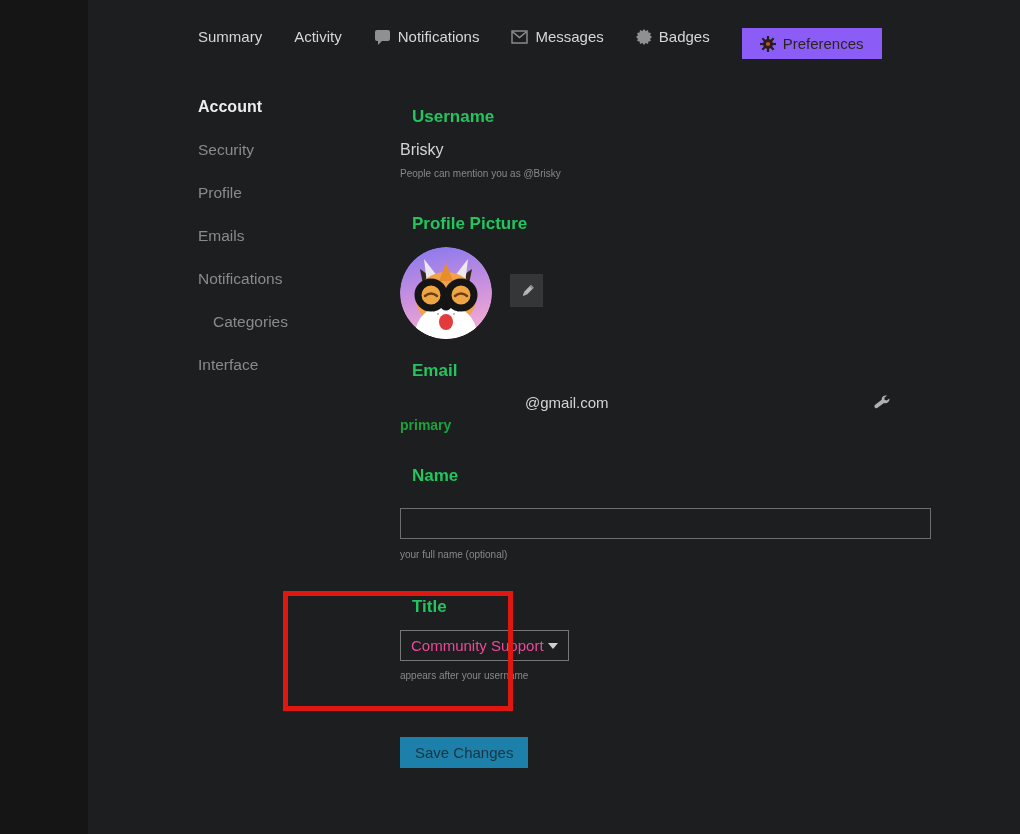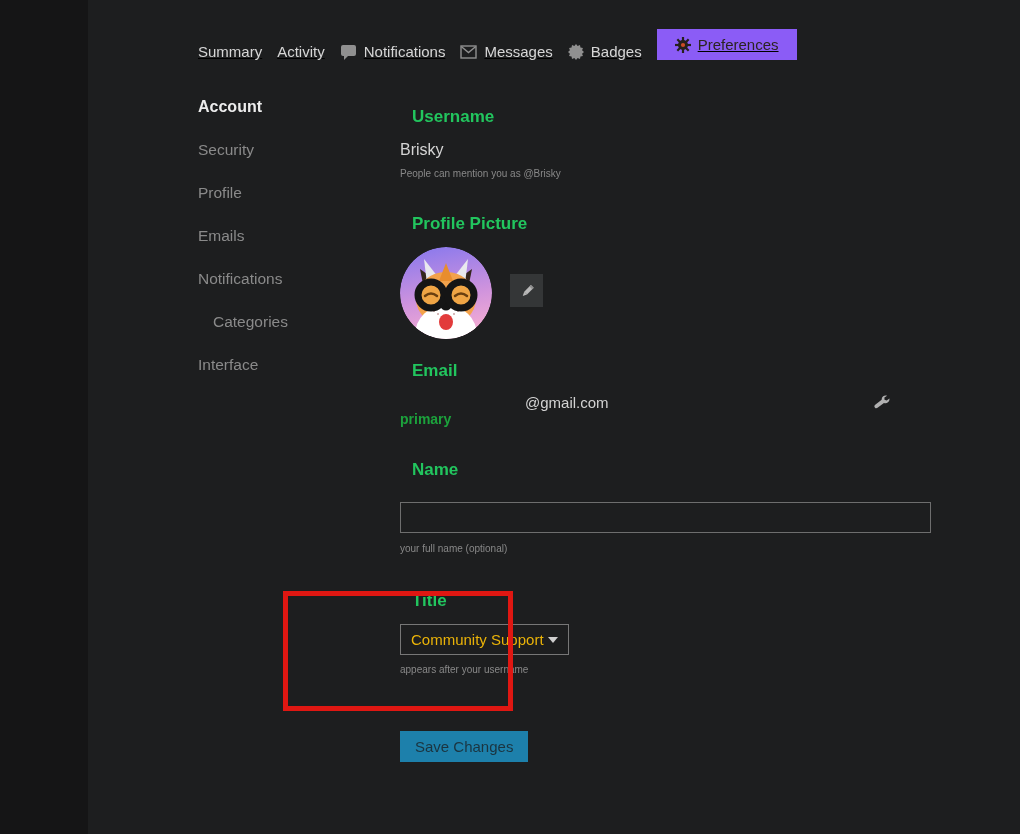--- a/index.html
+++ b/index.html
@@ -12,21 +12,21 @@
     overflow: hidden;
   }
   .page-wrap {
     position: absolute; left: 88px; top: 0; right: 0; bottom: 0;
     background: #1d1e1f;
   }
 
   
   .user-nav {
     position: absolute; left: 110px; top: 28px;
-    display: flex; align-items: flex-end; height: 32px; gap: 15px; text-decoration: underline;
+    display: flex; align-items: flex-start; height: 32px; gap: 32px;
   }
   .nav-tab {
     display: flex; align-items: center; gap: 7px;
     color: #d6d6d6; font-size: 15px; cursor: pointer; white-space: nowrap;
   }
   .nav-tab .tab-icon { display: flex; align-items: center; }
   .nav-tab.active {
     background: #8b5cf6; color: #2b2420;
     height: 31px; padding: 0 18px; font-weight: normal;
   }
@@ -61,39 +61,39 @@
   .edit-avatar-btn {
     margin-top: 27px; width: 33px; height: 33px; border: none;
     background: #343637; display: flex; align-items: center; justify-content: center;
     cursor: pointer; padding: 0;
   }
 
   .email-heading { margin-top: 21px; }
   .email-row { margin-top: 12px; display: flex; justify-content: space-between; align-items: center; }
   .email-value { padding-left: 125px; color: #d3d3d3; font-size: 15px; }
   .wrench-btn { background: none; border: none; padding: 0; margin-right: 40px; cursor: pointer; display: flex; }
-  .email-badge { color: #1ca23c; font-weight: bold; font-size: 14px; }
+  .email-badge { margin-top: 6px; color: #1ca23c; font-weight: bold; font-size: 14px; }
   .email-meta-row { margin-top: 16px; display: flex; justify-content: space-between; align-items: center; }
   .add-alt-link { color: #2f8ccd; font-size: 14.5px; text-decoration: none; display: flex; align-items: center; gap: 5px; cursor: pointer; }
   .add-alt-link .plus-glyph { font-weight: bold; font-size: 16px; }
 
   .name-heading { margin-top: 32px; }
   .name-input {
     margin-top: 9px; width: 100%; height: 31px;
     background: transparent; border: 1px solid #6e6e6e; color: #d8d8d8;
     font-size: 14px; padding: 0 8px; font-family: "Liberation Sans", sans-serif;
   }
   .name-hint { margin-top: 7px; }
 
   .title-heading { margin-top: 33px; }
   .title-select {
     margin-top: 9px; width: 169px; height: 31px;
     border: 1px solid #777777; display: flex; align-items: center;
     justify-content: space-between; padding: 0 10px; cursor: pointer;
-    color: #eab308; font-size: 15px; background: #1d1e1f;
+    color: #ec4899; font-size: 15px; background: #1d1e1f;
   }
   .caret-down {
     width: 0; height: 0; border-left: 5px solid transparent;
     border-right: 5px solid transparent; border-top: 6px solid #cfcfcf;
   }
   .title-hint { margin-top: 6px; }
 
   .save-btn {
     margin-top: 53px; border: none; background: #1d80ab; color: #1b3440;
     font-size: 15px; padding: 7px 15px; cursor: pointer;

